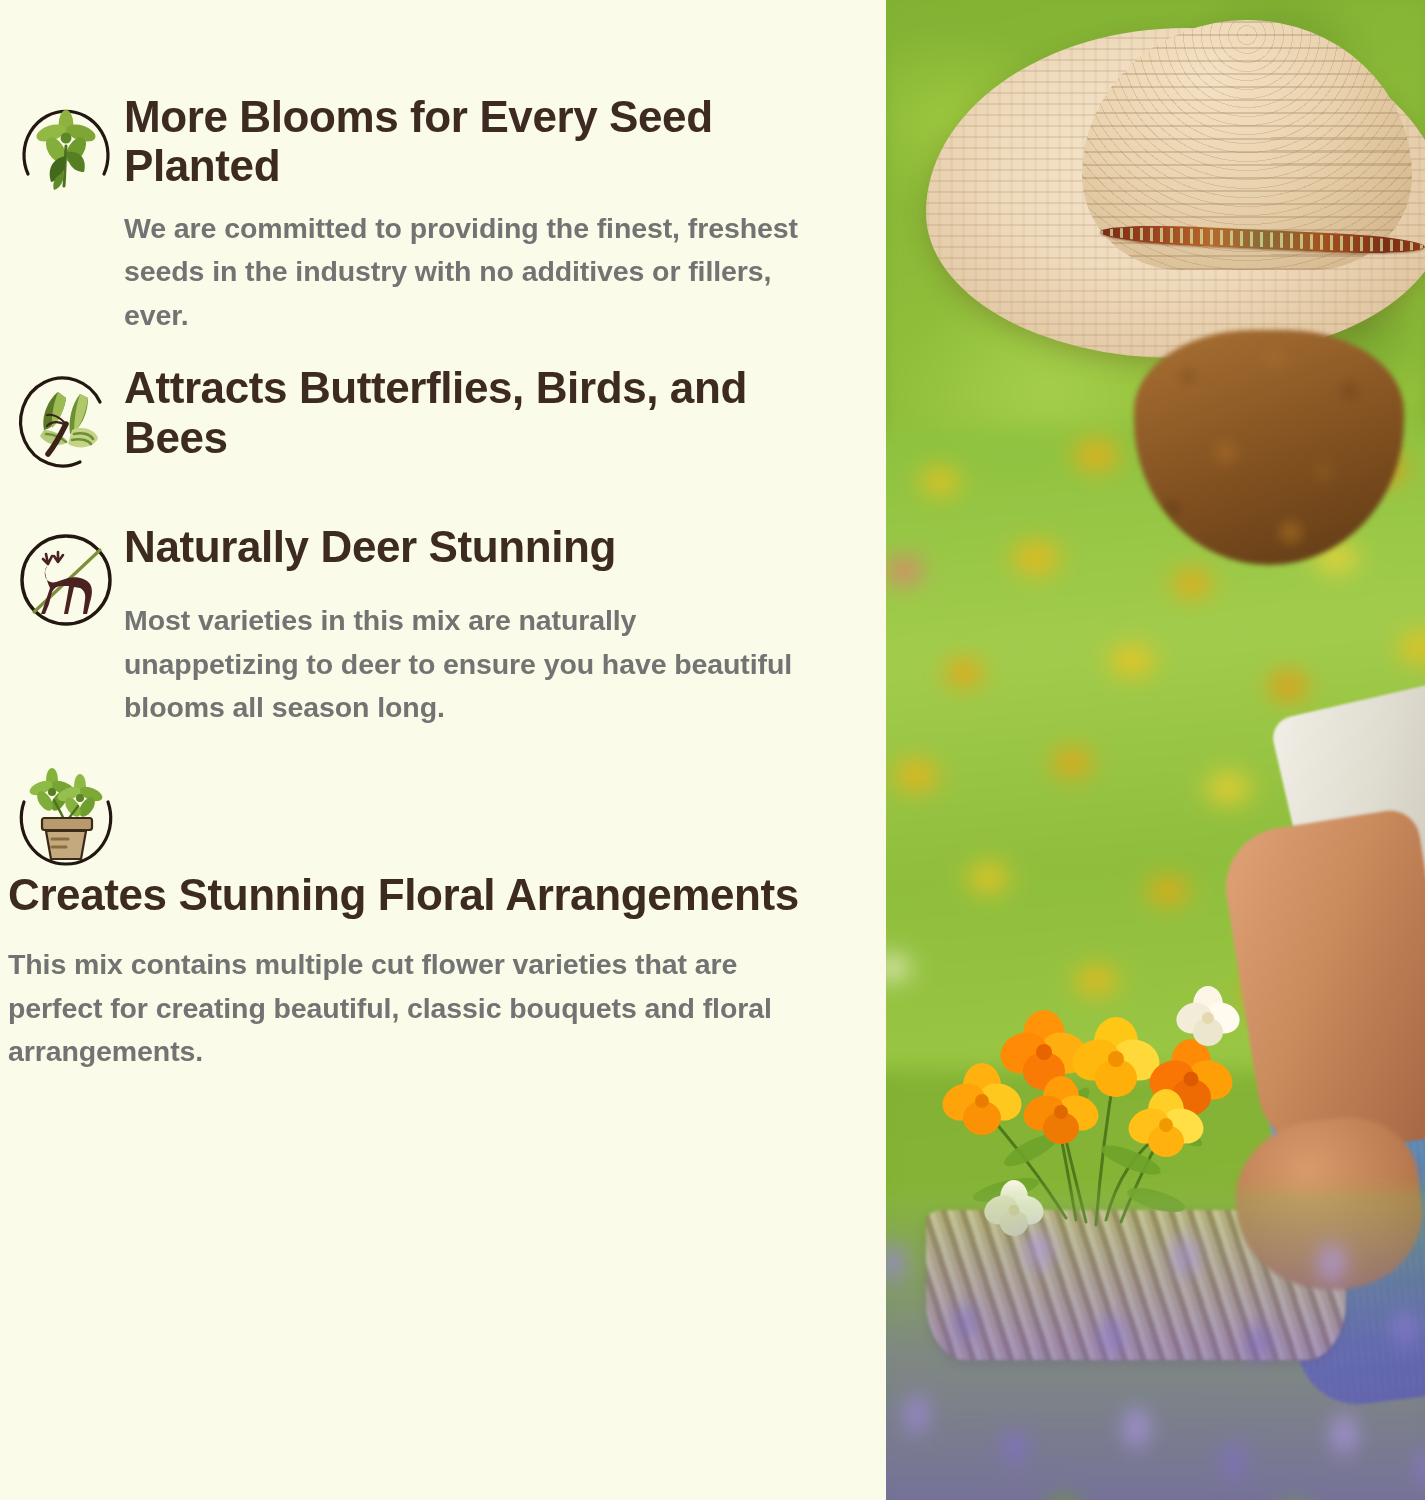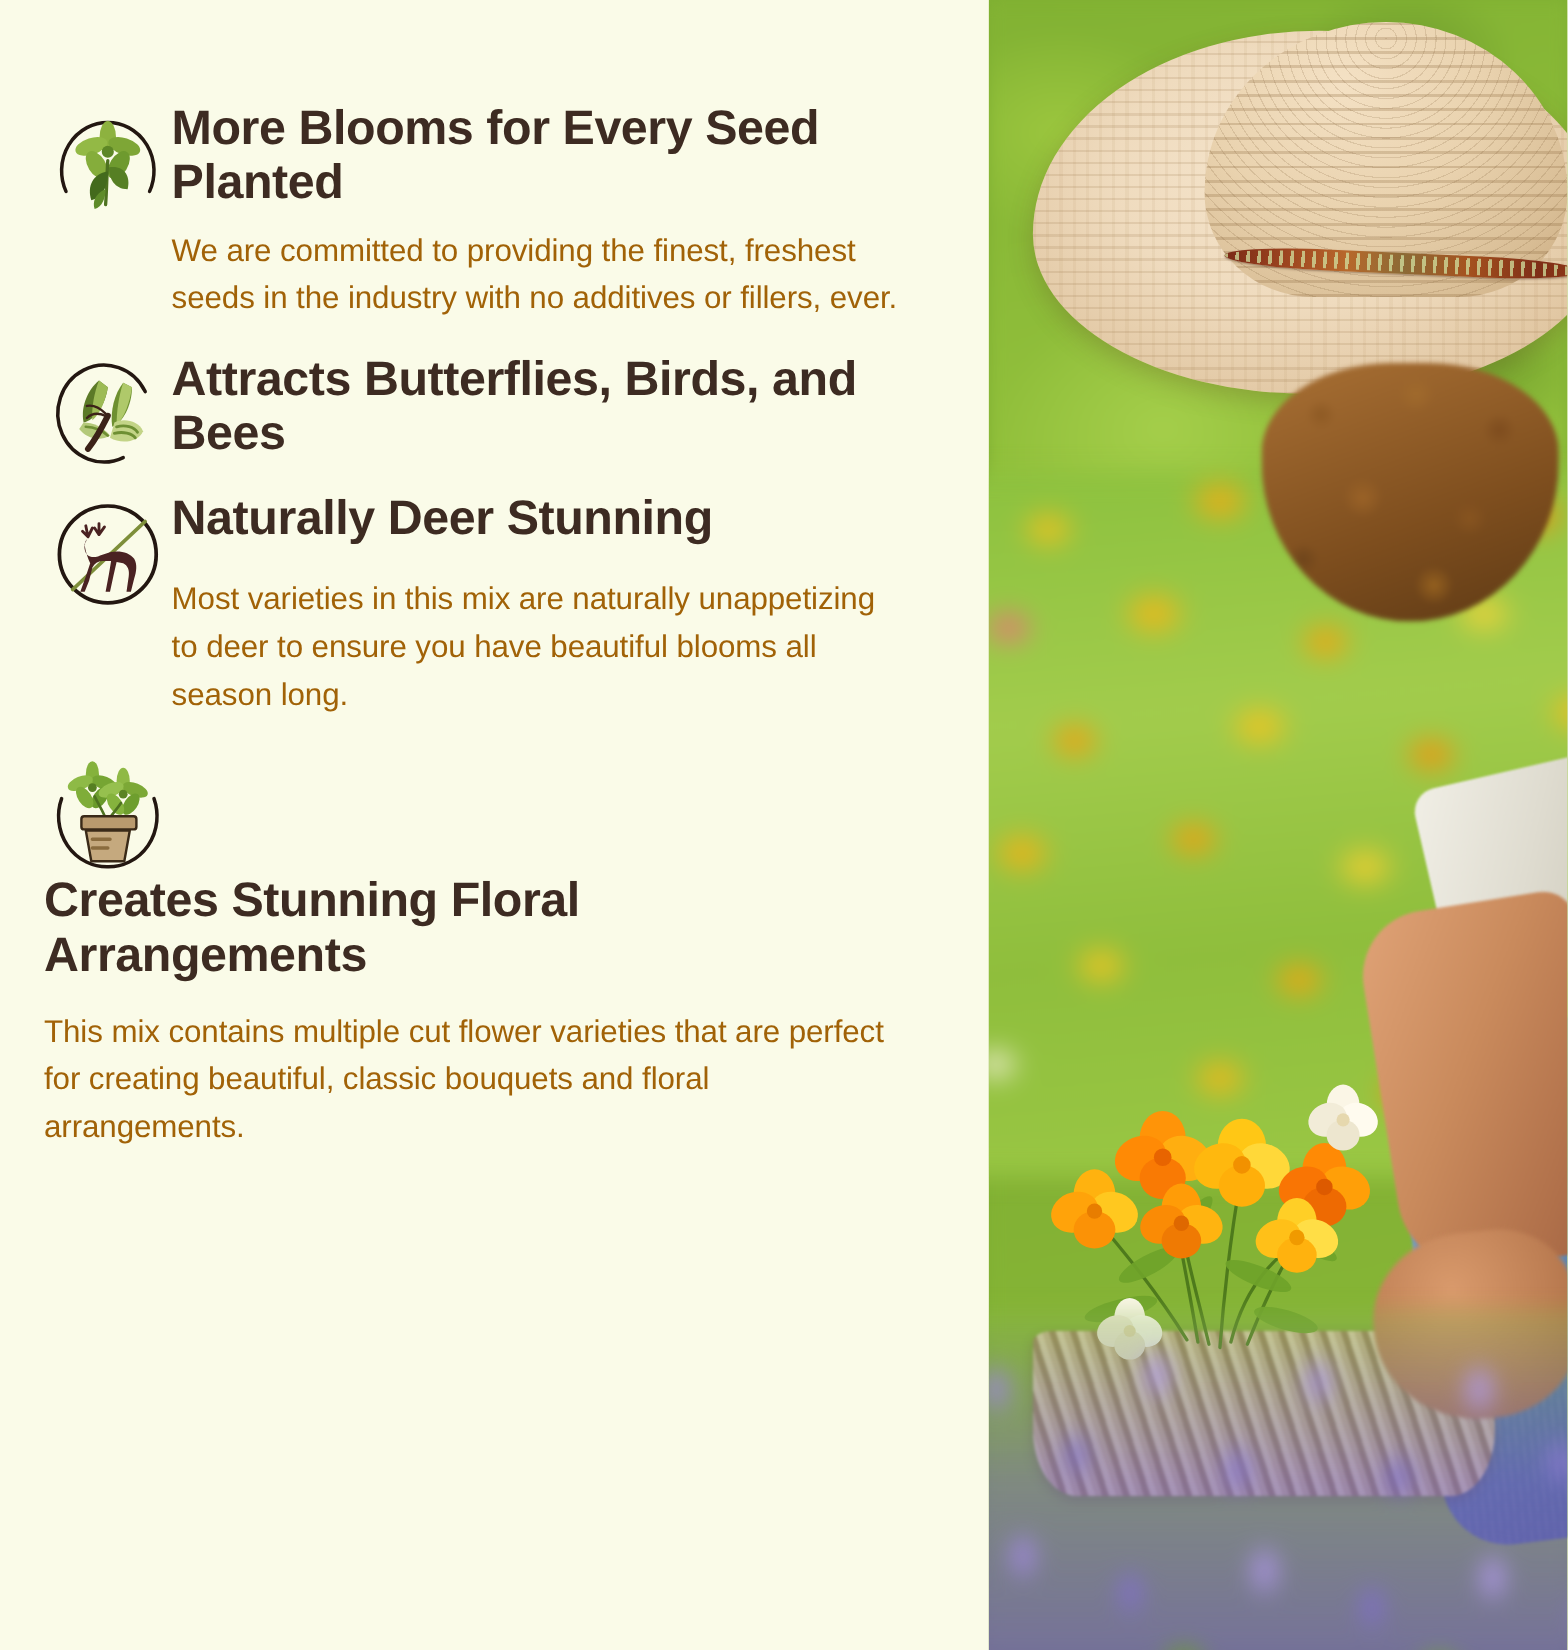--- a/index.html
+++ b/index.html
@@ -2,21 +2,21 @@
 <html><head>
 <meta charset="utf-8">
 <style>
   * { margin:0; padding:0; box-sizing:border-box; }
   html, body { width:1425px; height:1500px; }
   body {
     font-family:"Liberation Sans", sans-serif;
     background:#FAFBE8;
     overflow:hidden;
   }
-  .page { position:relative; width:1425px; height:1336px; display:flex;padding-left:32px; }
+  .page { position:relative; width:1425px; height:1336px; display:flex; }
 
   
   .left-panel {
     width:886px; height:1500px;
     background:#FAFBE8;
     position:relative;
     padding:92px 52px 0 8px;
   }
   .feature {
     display:flex;
@@ -32,27 +32,27 @@
   .feature-title {
     font-size:44px;
     font-weight:700;
     line-height:1.12;
     color:#3D2B22;
     letter-spacing:-0.4px;
     margin-bottom:16px;
   }
   .feature-desc {
     font-size:28.5px;
-    font-weight:400;
+    font-weight:700;
     line-height:1.53;
-    color:#a16207;
+    color:#737373;
     letter-spacing:-0.1px;
   }
   .f1 { margin-top:0px;  margin-bottom:26px; }
-  .f2 { margin-bottom:12px; }
+  .f2 { margin-bottom:44px;align-items:center; }
   .f3 { margin-bottom:30px; }
   .f3 .feature-title { margin-bottom:28px; }
   .f4 { margin-bottom:0;flex-direction:column; }
   .f4 .feature-title { margin-bottom:24px; }
 
   
   .photo {
     position:relative;
     width:539px; height:1500px;
     overflow:hidden;

